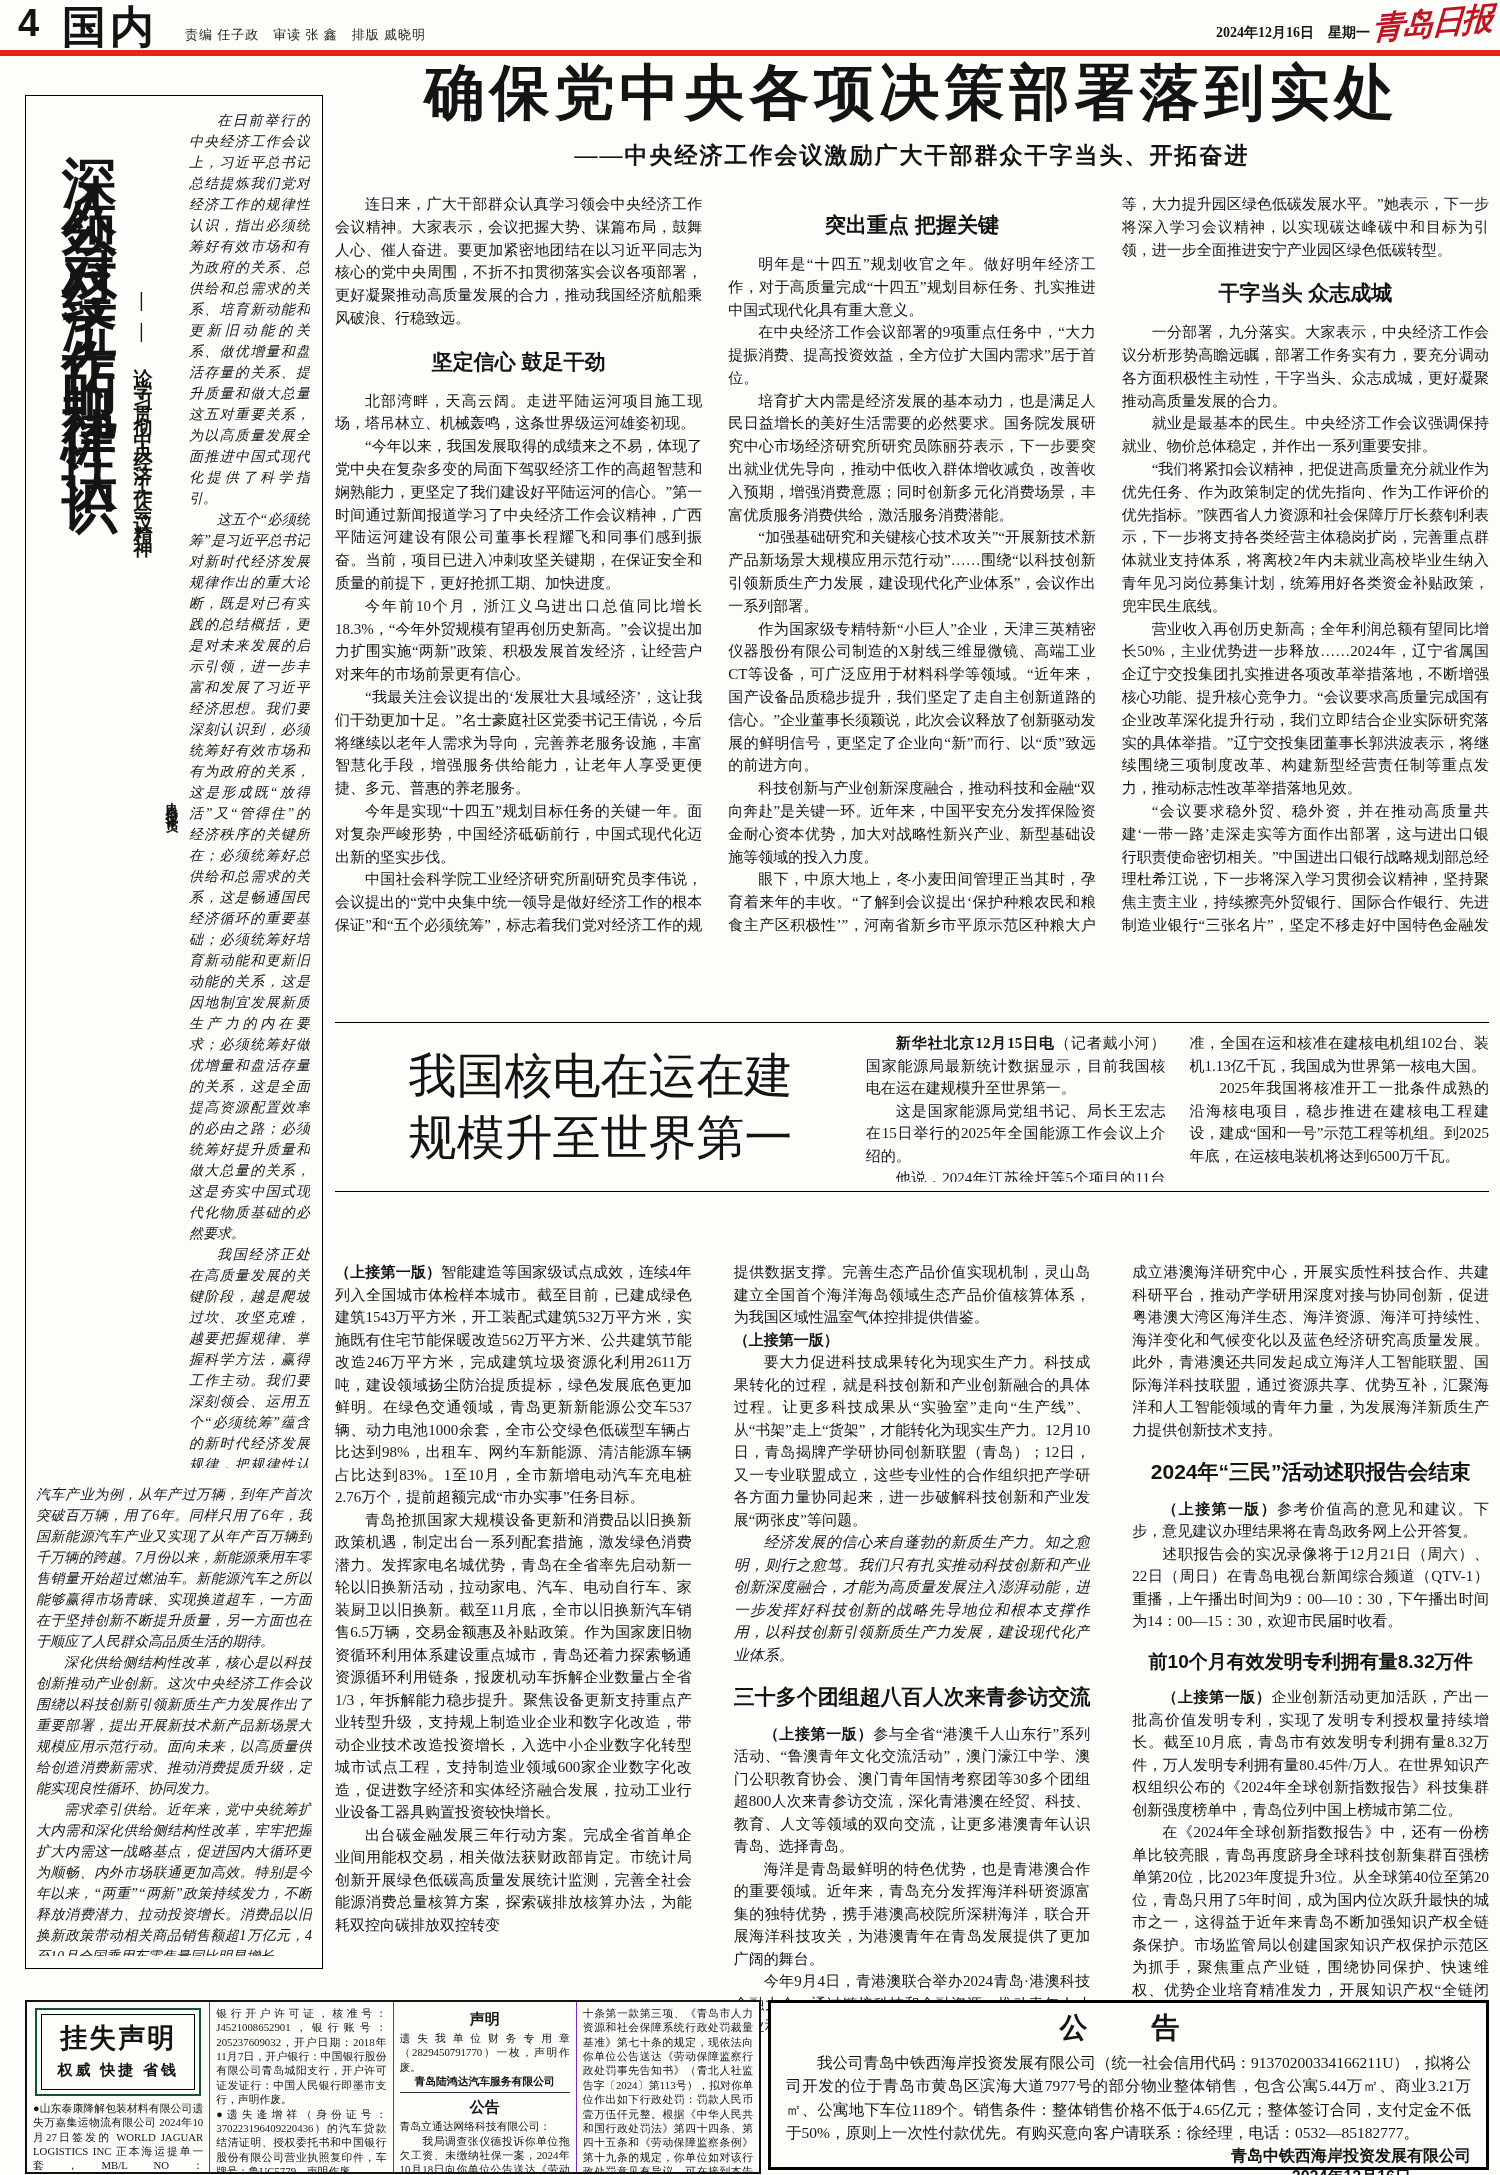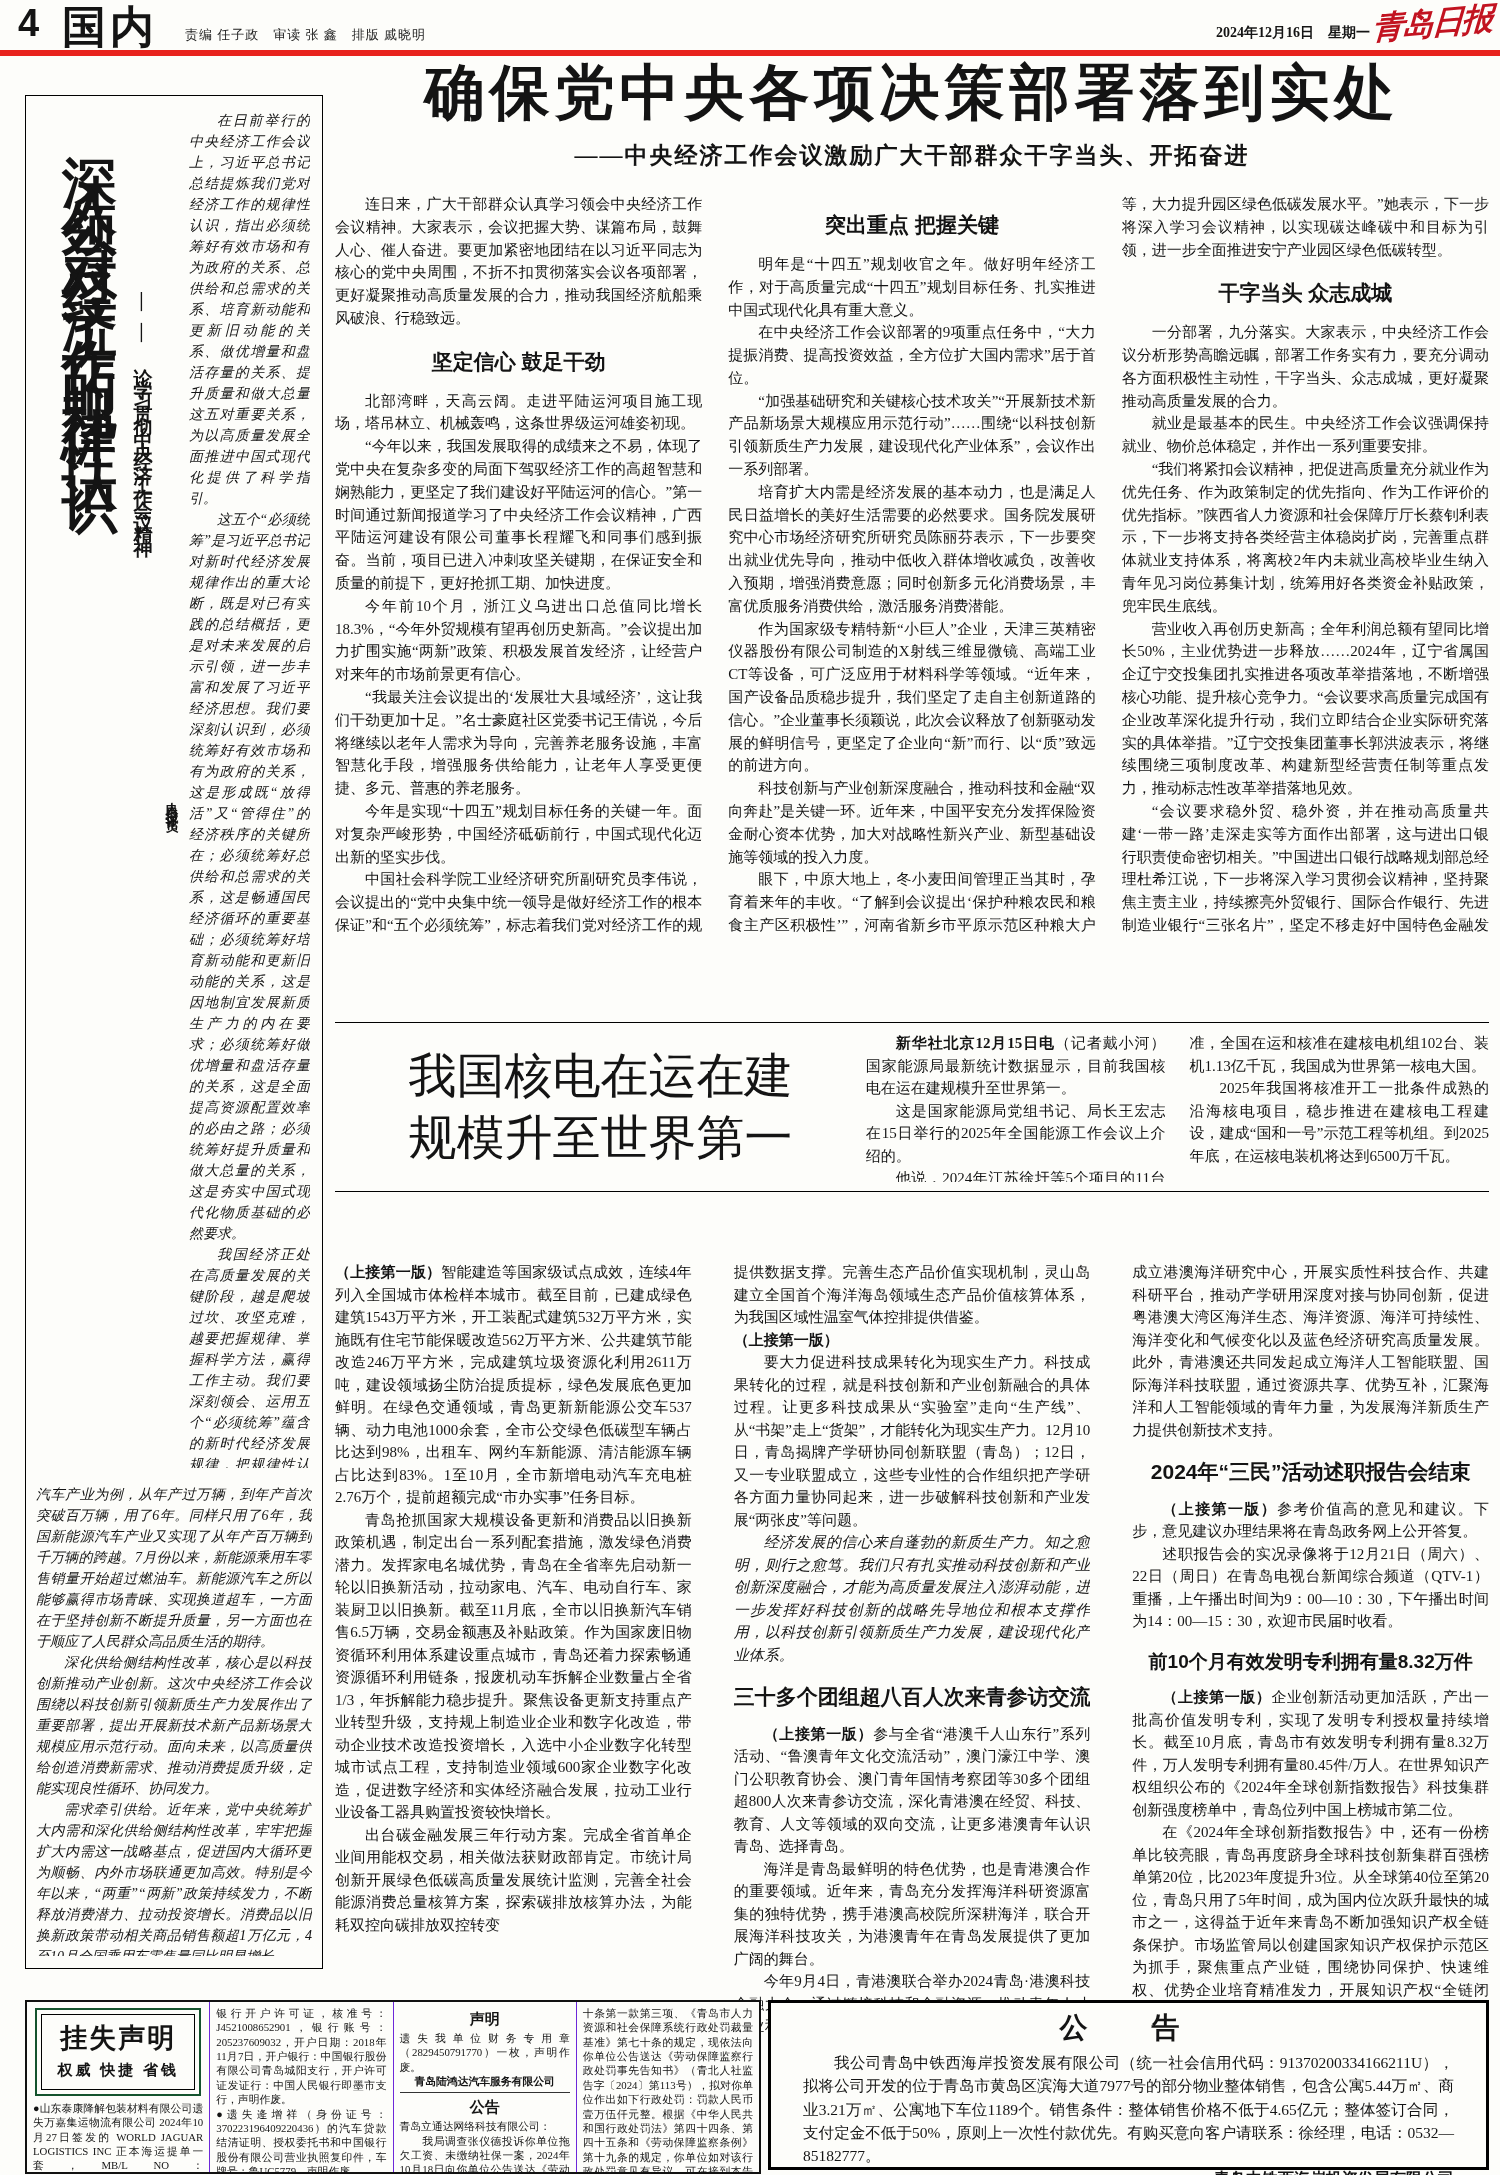--- a/index.html
+++ b/index.html
@@ -69,21 +69,21 @@
               font-family:"Liberation Sans","DejaVu Sans",sans-serif;}
   .lost-tag{font-size:15px;font-weight:bold;letter-spacing:3px;margin-top:4px;}
   .t-adh{text-align:center;font-size:15px;font-weight:900;margin:3px 0 2px;text-indent:0;
          font-family:"Liberation Sans","DejaVu Sans",sans-serif;}
   .t-adp{text-align:justify;text-indent:0;}
   .t-adi{text-align:justify;text-indent:0;}
   .t-signer{font-weight:bold;text-align:center;text-indent:0;}
   .t-rule{border-top:1px solid #333;margin:4px 0;height:0;}
   
   .notice{position:absolute;left:768px;top:2000px;width:721px;height:170px;border:3px solid #000;
-          padding:6px 32px;box-sizing:border-box;background:#fdfdfa;}
+          padding:6px 15px;box-sizing:border-box;background:#fdfdfa;}
   .notice-title{text-align:center;font-size:28px;font-weight:900;letter-spacing:18px;
                 font-family:"Liberation Sans","DejaVu Sans",sans-serif;}
   .notice-body{font-size:15.5px;line-height:1.5;text-indent:2em;text-align:justify;margin-top:4px;}
   .notice-signer{text-align:right;font-weight:bold;font-size:16px;margin-top:2px;
                  font-family:"Liberation Sans","DejaVu Sans",sans-serif;}
   .notice-date{text-align:right;font-weight:bold;font-size:16px;padding-right:60px;
                font-family:"Liberation Sans","DejaVu Sans",sans-serif;}
 </style>
 </head>
 <body>
@@ -126,22 +126,22 @@
           <div class="blk t-p">“今年以来，我国发展取得的成绩来之不易，体现了党中央在复杂多变的局面下驾驭经济工作的高超智慧和娴熟能力，更坚定了我们建设好平陆运河的信心。”第一时间通过新闻报道学习了中央经济工作会议精神，广西平陆运河建设有限公司董事长程耀飞和同事们感到振奋。当前，项目已进入冲刺攻坚关键期，在保证安全和质量的前提下，更好抢抓工期、加快进度。</div>
           <div class="blk t-p">今年前10个月，浙江义乌进出口总值同比增长18.3%，“今年外贸规模有望再创历史新高。”会议提出加力扩围实施“两新”政策、积极发展首发经济，让经营户对来年的市场前景更有信心。</div>
           <div class="blk t-p">“我最关注会议提出的‘发展壮大县域经济’，这让我们干劲更加十足。”名士豪庭社区党委书记王倩说，今后将继续以老年人需求为导向，完善养老服务设施，丰富智慧化手段，增强服务供给能力，让老年人享受更便捷、多元、普惠的养老服务。</div>
           <div class="blk t-p">今年是实现“十四五”规划目标任务的关键一年。面对复杂严峻形势，中国经济砥砺前行，中国式现代化迈出新的坚实步伐。</div>
           <div class="blk t-p">中国社会科学院工业经济研究所副研究员李伟说，会议提出的“党中央集中统一领导是做好经济工作的根本保证”和“五个必须统筹”，标志着我们党对经济工作的规律性认识提升到新的高度，是习近平经济思想的进一步丰富和发展，为做好当前和今后一个时期的经济工作提供了根本遵循和行动指南。下一步，要正视困难、坚定信心，深刻把握党中央对明年经济工作作出的系统部署，努力把各方面积极因素转化为发展实绩。</div>
         </div>
       <div class="col">
           <div class="blk t-h2">突出重点 把握关键</div>
           <div class="blk t-p">明年是“十四五”规划收官之年。做好明年经济工作，对于高质量完成“十四五”规划目标任务、扎实推进中国式现代化具有重大意义。</div>
           <div class="blk t-p">在中央经济工作会议部署的9项重点任务中，“大力提振消费、提高投资效益，全方位扩大国内需求”居于首位。</div>
+          <div class="blk t-p">培育扩大内需是经济发展的基本动力，也是满足人民日益增长的美好生活需要的必然要求。国务院发展研究中心市场经济研究所研究员陈丽芬表示，下一步要突出就业优先导向，推动中低收入群体增收减负，改善收入预期，增强消费意愿；同时创新多元化消费场景，丰富优质服务消费供给，激活服务消费潜能。</div>
           <div class="blk t-p">“加强基础研究和关键核心技术攻关”“开展新技术新产品新场景大规模应用示范行动”……围绕“以科技创新引领新质生产力发展，建设现代化产业体系”，会议作出一系列部署。</div>
-          <div class="blk t-p">培育扩大内需是经济发展的基本动力，也是满足人民日益增长的美好生活需要的必然要求。国务院发展研究中心市场经济研究所研究员陈丽芬表示，下一步要突出就业优先导向，推动中低收入群体增收减负，改善收入预期，增强消费意愿；同时创新多元化消费场景，丰富优质服务消费供给，激活服务消费潜能。</div>
           <div class="blk t-p">作为国家级专精特新“小巨人”企业，天津三英精密仪器股份有限公司制造的X射线三维显微镜、高端工业CT等设备，可广泛应用于材料科学等领域。“近年来，国产设备品质稳步提升，我们坚定了走自主创新道路的信心。”企业董事长须颖说，此次会议释放了创新驱动发展的鲜明信号，更坚定了企业向“新”而行、以“质”致远的前进方向。</div>
           <div class="blk t-p">科技创新与产业创新深度融合，推动科技和金融“双向奔赴”是关键一环。近年来，中国平安充分发挥保险资金耐心资本优势，加大对战略性新兴产业、新型基础设施等领域的投入力度。</div>
           <div class="blk t-p">眼下，中原大地上，冬小麦田间管理正当其时，孕育着来年的丰收。“了解到会议提出‘保护种粮农民和粮食主产区积极性’”，河南省新乡市平原示范区种粮大户薛卫波干劲儿更足了。今年，利用当地高标准农田的良好条件，加上农机合作社提供的大型农机具，他种植的小麦很快完成了土地深翻、播种和灌溉，他盼着与农技站的技术专家对接，把田管落实落细。</div>
         </div>
       <div class="col">
           <div class="blk t-cont">等，大力提升园区绿色低碳发展水平。”她表示，下一步将深入学习会议精神，以实现碳达峰碳中和目标为引领，进一步全面推进安宁产业园区绿色低碳转型。</div>
           <div class="blk t-h2">干字当头 众志成城</div>
           <div class="blk t-p">一分部署，九分落实。大家表示，中央经济工作会议分析形势高瞻远瞩，部署工作务实有力，要充分调动各方面积极性主动性，干字当头、众志成城，更好凝聚推动高质量发展的合力。</div>
           <div class="blk t-p">就业是最基本的民生。中央经济工作会议强调保持就业、物价总体稳定，并作出一系列重要安排。</div>
           <div class="blk t-p">“我们将紧扣会议精神，把促进高质量充分就业作为优先任务、作为政策制定的优先指向、作为工作评价的优先指标。”陕西省人力资源和社会保障厅厅长蔡钊利表示，下一步将支持各类经营主体稳岗扩岗，完善重点群体就业支持体系，将离校2年内未就业高校毕业生纳入青年见习岗位募集计划，统筹用好各类资金补贴政策，兜牢民生底线。</div>

